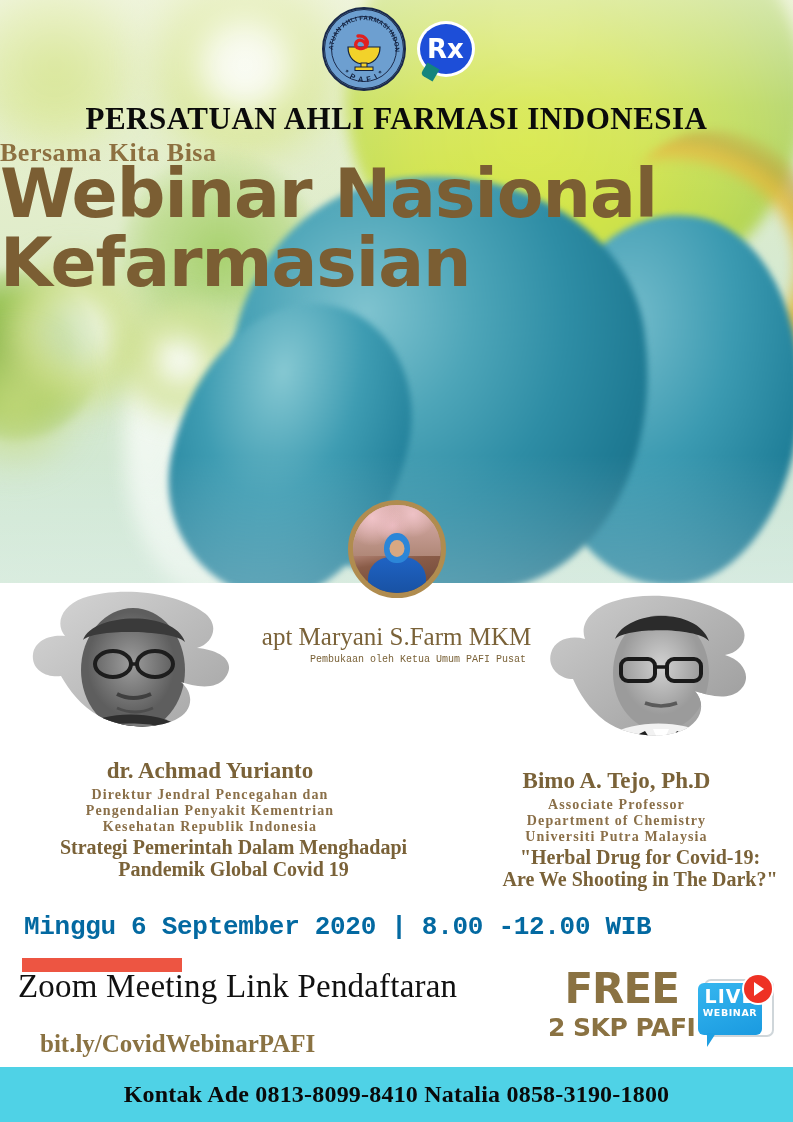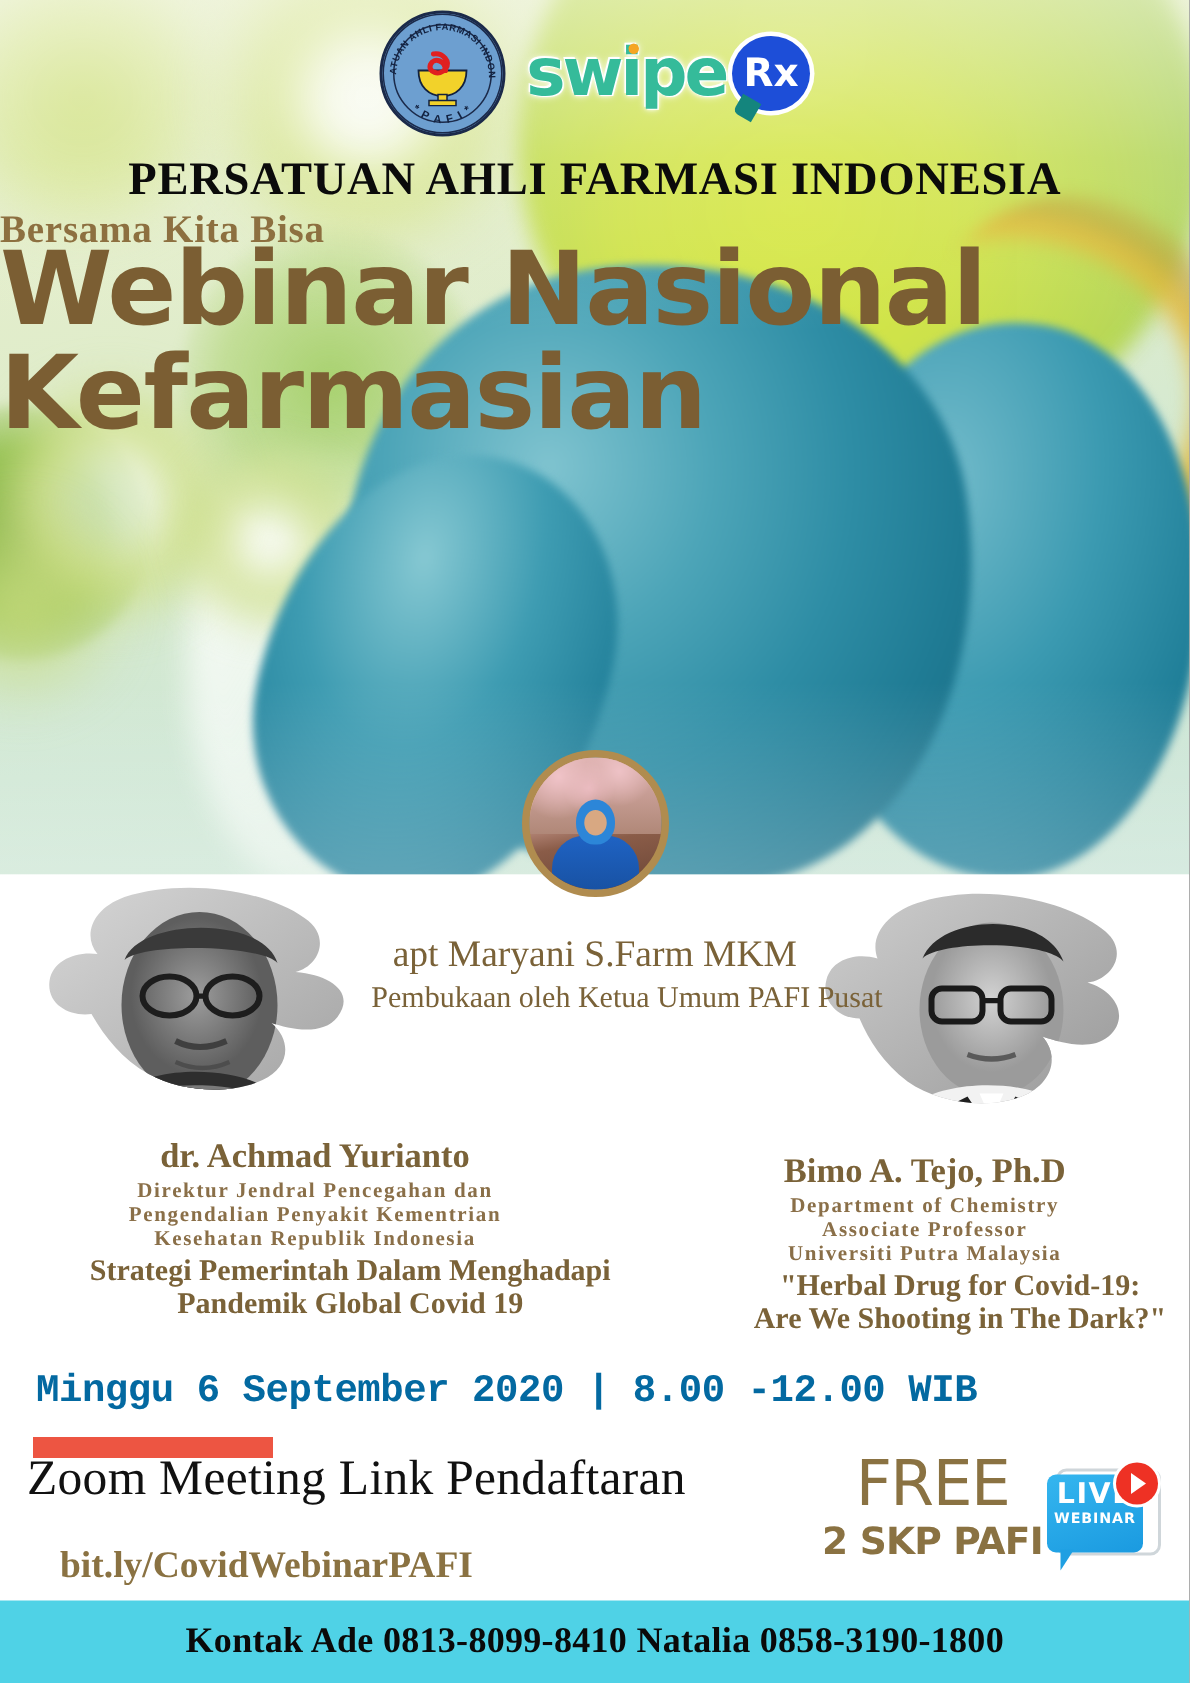--- a/index.html
+++ b/index.html
@@ -97,21 +97,21 @@
                radial-gradient(circle at 45% 40%,#e9b9be 0%,rgba(233,185,190,0) 30%),
                linear-gradient(180deg,#dcb0ae,#b08878);}
   .cs-person{position:absolute;left:50%;bottom:-4px;transform:translateX(-50%);width:62px;height:64px;}
   .cs-head{position:absolute;left:50%;top:0;transform:translateX(-50%);width:26px;height:30px;border-radius:50% 50% 46% 46%;
     background:#2c86d8;}
   .cs-face{position:absolute;left:50%;top:7px;transform:translateX(-50%);width:15px;height:17px;border-radius:50%;
     background:#d8a882;}
   .cs-body{position:absolute;left:50%;top:24px;transform:translateX(-50%);width:58px;height:42px;
     border-radius:22px 22px 6px 6px;background:linear-gradient(180deg,#1f63c4,#174f9e);}
   .cs-name{font-family:"Liberation Serif",serif;font-size:25px;font-weight:normal;color:#7a6238;margin-top:25px;}
-  .cs-sub{font-family:Liberation Serif, serif;font-size:20px;color:#7a6238;margin-top:3px;padding-left:43px;}
+  .cs-sub{font-family:Liberation Mono, monospace;font-size:10px;color:#7a6238;margin-top:3px;padding-left:43px;}
 
   
   .lower{position:absolute;left:0;top:583px;width:793px;height:539px;background:#fff;}
 
   
   .spk{position:absolute;width:230px;height:175px;}
   .spk-left{left:25px;top:590px;z-index:5;}
   .spk-right{left:545px;top:595px;z-index:5;}
   .blob{position:absolute;inset:0;}
   .blob svg{width:100%;height:100%;}
@@ -127,21 +127,21 @@
   
   .date-line{position:absolute;left:24px;top:912px;z-index:6;
     font-family:Liberation Mono, monospace;font-weight:bold;font-size:26px;color:#0369a1;letter-spacing:-.3px;}
   .red-bar{position:absolute;left:22px;top:958px;width:160px;height:14px;background:#ed5542;z-index:6;}
   .zoom-line{position:absolute;left:18px;top:968px;z-index:7;
     font-family:"Liberation Serif",serif;font-size:33px;color:#111;letter-spacing:.2px;}
   .biturl{position:absolute;left:40px;top:1030px;z-index:6;
     font-family:Liberation Serif, serif;font-weight:bold;font-size:25px;color:#8a7242;}
 
   .free-box{position:absolute;left:548px;top:968px;z-index:6;text-align:center;}
-  .free-big{font-family:"DejaVu Sans",sans-serif;font-weight:normal;font-size:42px;color:#8a7242;line-height:1;letter-spacing:-1px;}
+  .free-big{font-family:"DejaVu Sans",sans-serif;font-weight:bold;font-size:42px;color:#8a7242;line-height:1;letter-spacing:-1px;}
   .free-sub{font-family:"DejaVu Sans",sans-serif;font-weight:bold;font-size:25px;color:#8a7242;line-height:1.1;margin-top:4px;letter-spacing:-.5px;}
 
   
   .live-badge{position:absolute;left:698px;top:975px;width:78px;height:76px;z-index:6;}
   .lb-shadow{position:absolute;left:6px;top:4px;width:66px;height:54px;border-radius:7px;
     background:#fff;border:2px solid #cfd6da;}
   .lb-main{position:absolute;left:0;top:8px;width:64px;height:52px;border-radius:6px;
     background:linear-gradient(160deg,#35b6ef,#1a9ae0);}
   .lb-tail{position:absolute;left:9px;top:58px;width:0;height:0;
     border-left:9px solid #1f9fe2;border-bottom:14px solid transparent;}
@@ -203,21 +203,20 @@
       </div>
       <svg class="bowl" viewBox="0 0 44 40">
         <path d="M6 16 H38 C38 27 31 33 22 33 C13 33 6 27 6 16 Z" fill="#f2d22a" stroke="#12213f" stroke-width="1.2"></path>
         <rect x="19" y="32" width="6" height="5" fill="#f2d22a" stroke="#12213f" stroke-width="1"></rect>
         <rect x="13" y="36" width="18" height="3.5" fill="#f2d22a" stroke="#12213f" stroke-width="1"></rect>
         <path d="M24 16 C24 9 16 7 14 12 C12 17 20 20 24 15 C28 10 22 4 16 5" fill="none" stroke="#e02020" stroke-width="3.4" stroke-linecap="round"></path>
       </svg>
     </div>
 
     <div class="swipe-logo">
-      <div class="swipe-word">swipe<span class="swipe-dot"></span></div>
       <div class="rx-bubble">
         <span class="rx-txt">Rx</span>
       </div>
     </div>
   </div>
 
   <div class="org-name">PERSATUAN AHLI FARMASI INDONESIA</div>
   <div class="tagline">Bersama Kita Bisa</div>
   <div class="main-title">
     <span class="mt-l1">Webinar Nasional</span>
@@ -314,22 +313,22 @@
     </div>
     <div class="spk-topic">
       <div>Strategi Pemerintah Dalam Menghadapi</div>
       <div>Pandemik Global Covid  19</div>
     </div>
   </div>
 
   <div class="spk-label right-label">
     <div class="spk-name">Bimo A. Tejo, Ph.D</div>
     <div class="spk-role">
+      <div>Associate Professor</div>
       <div>Department of Chemistry</div>
-      <div>Associate Professor</div>
       <div>Universiti Putra Malaysia</div>
     </div>
     <div class="spk-topic">
       <div>"Herbal Drug for Covid-19:</div>
       <div>Are We Shooting in The Dark?"</div>
     </div>
   </div>
 
   <div class="date-line">Minggu  6 September  2020 | 8.00 -12.00 WIB</div>
   <div class="red-bar"></div>

